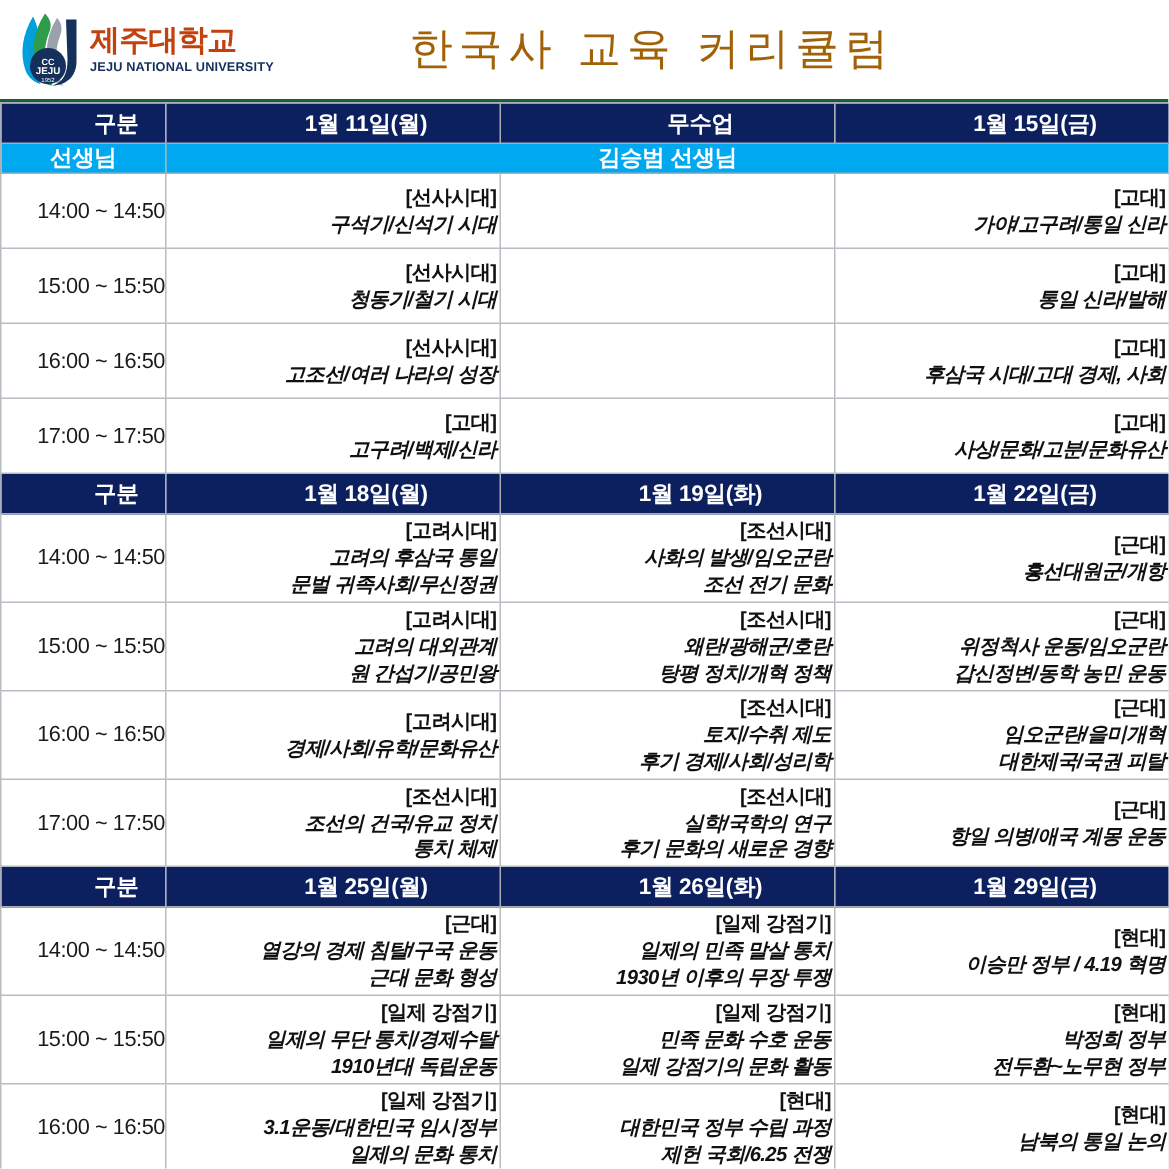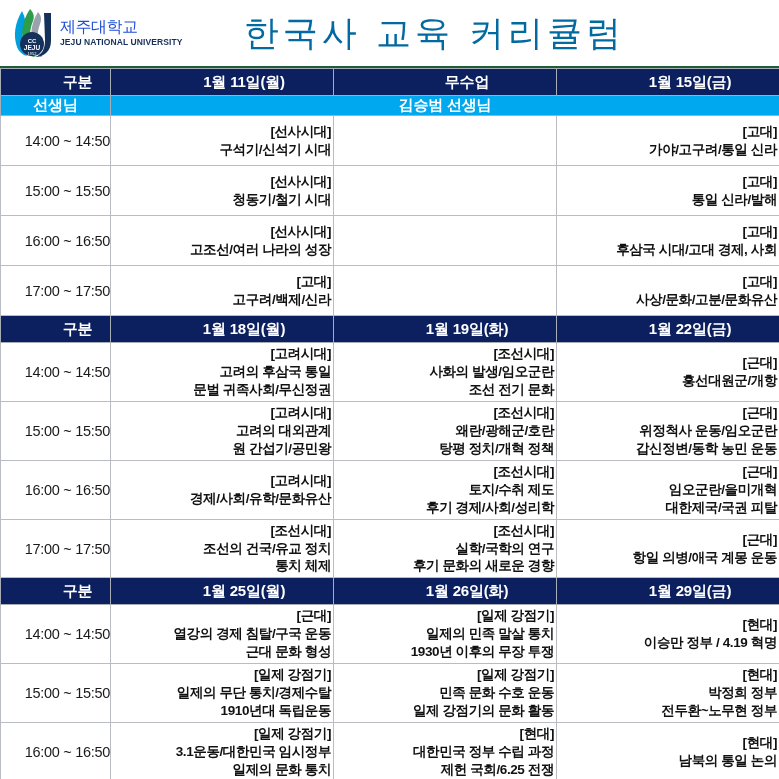--- a/index.html
+++ b/index.html
@@ -31,39 +31,39 @@
     flex: 0 0 auto;
   }
   .logo-mark { width: 48px; height: 52px; display:block; }
   .uni-name {
     display: flex;
     flex-direction: column;
     justify-content: center;
     line-height: 1;
   }
   .uni-name-ko {
-    font-size: 16px;
-    font-weight: normal;
-    color: #1d4ed8;
+    font-size: 20px;
+    font-weight: bold;
+    color: #c2410c;
     letter-spacing: -0.5px;
   }
   .uni-name-en {
     font-size: 8.5px;
     font-weight: bold;
     color: #16305c;
     letter-spacing: 0.1px;
     margin-top: 3px;
   }
   .doc-title {
     position: absolute;
     left: 0; right: 0;
     text-align: center;
     font-family: "DejaVu Serif", "Liberation Serif", serif;
-    font-size: 35px;
-    color: #0369a1;
+    font-size: 29px;
+    color: #a16207;
     letter-spacing: 4px;
     padding-left: 90px;
     pointer-events: none;
   }
   .green-rule {
     height: 2px;
     background: #1f5c3a;
     width: 779px;
     margin: 0;
   }
@@ -115,21 +115,21 @@
   td.cell {
     text-align: right;
     font-size: 13.5px;
     color: #111111;
     font-weight: bold;
     line-height: 1.33;
     letter-spacing: -0.4px;
     padding: 2px 2px;
   }
   td.cell .era { display: block; font-weight: bold; }
-  td.cell .ln  { display: block; font-weight: bold; }
+  td.cell .ln  { display: block; font-weight: bold; font-style: italic; }
   td.empty { background: #ffffff; }
 
   .rowA td { height: 50px; }
   .rowB td { height: 44px; }
   .rowC td { height: 53px; }
 </style>
 </head>
 <body>
 
 <div id="page">

